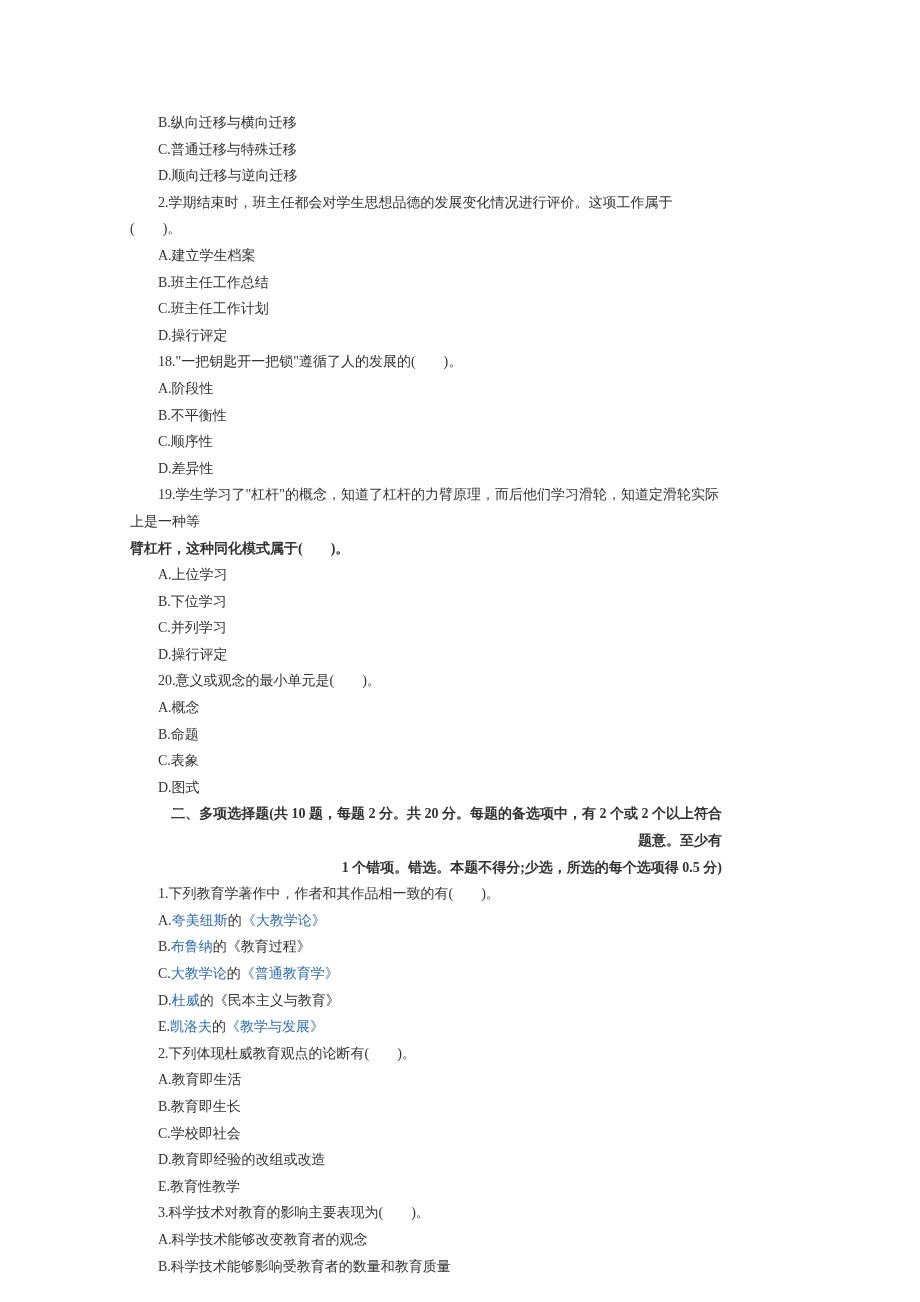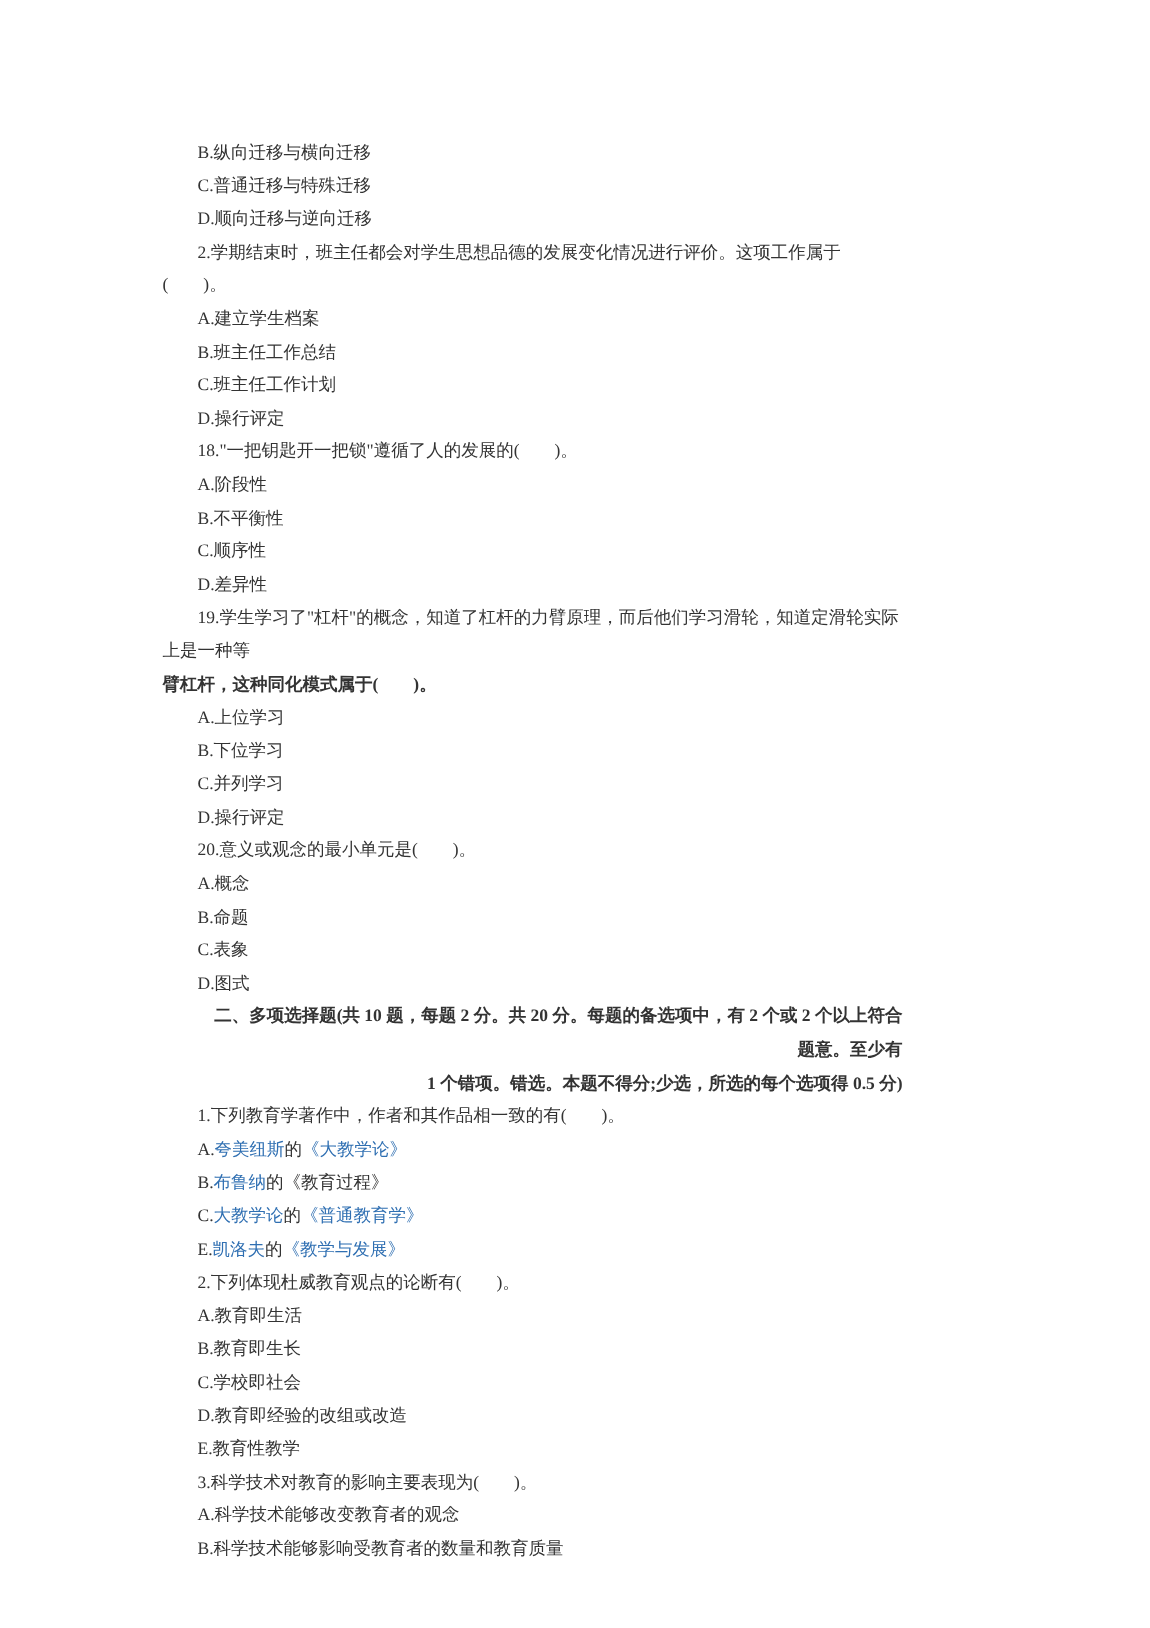--- a/index.html
+++ b/index.html
@@ -75,20 +75,23 @@
   <div class="line">
     <span>A.</span><span class="link">夸美纽斯</span><span>的</span><span class="link">《大教学论》</span>
   </div>
   <div class="line">
     <span>B.</span><span class="link">布鲁纳</span><span>的《教育过程》</span>
   </div>
   <div class="line">
     <span>C.</span><span class="link">大教学论</span><span>的</span><span class="link">《普通教育学》</span>
   </div>
   <div class="line">
+    <span>D.</span><span class="link">杜威</span><span>的《民本主义与教育》</span>
+  </div>
+  <div class="line">
     <span>E.</span><span class="link">凯洛夫</span><span>的</span><span class="link">《教学与发展》</span>
   </div>
 
   <div class="line">2.下列体现杜威教育观点的论断有(　　)。</div>
   <div class="line">A.教育即生活</div>
   <div class="line">B.教育即生长</div>
   <div class="line">C.学校即社会</div>
   <div class="line">D.教育即经验的改组或改造</div>
   <div class="line">E.教育性教学</div>
 

